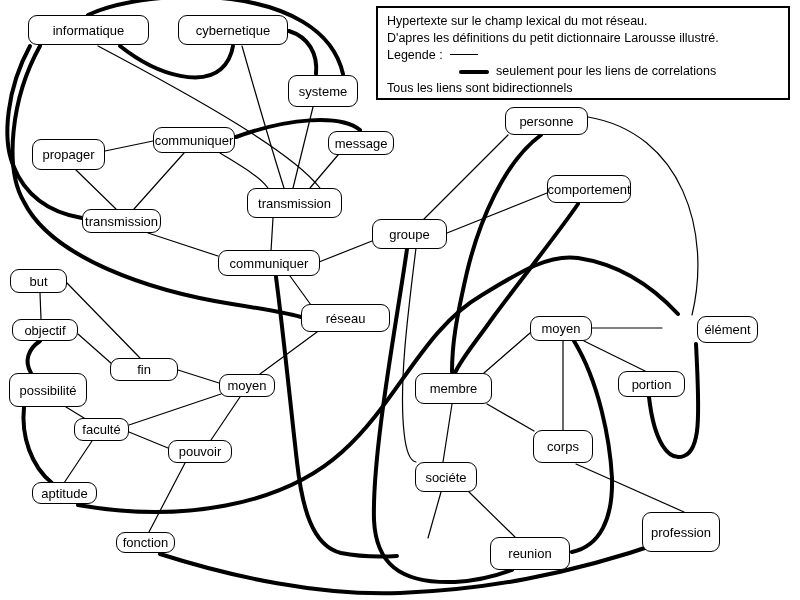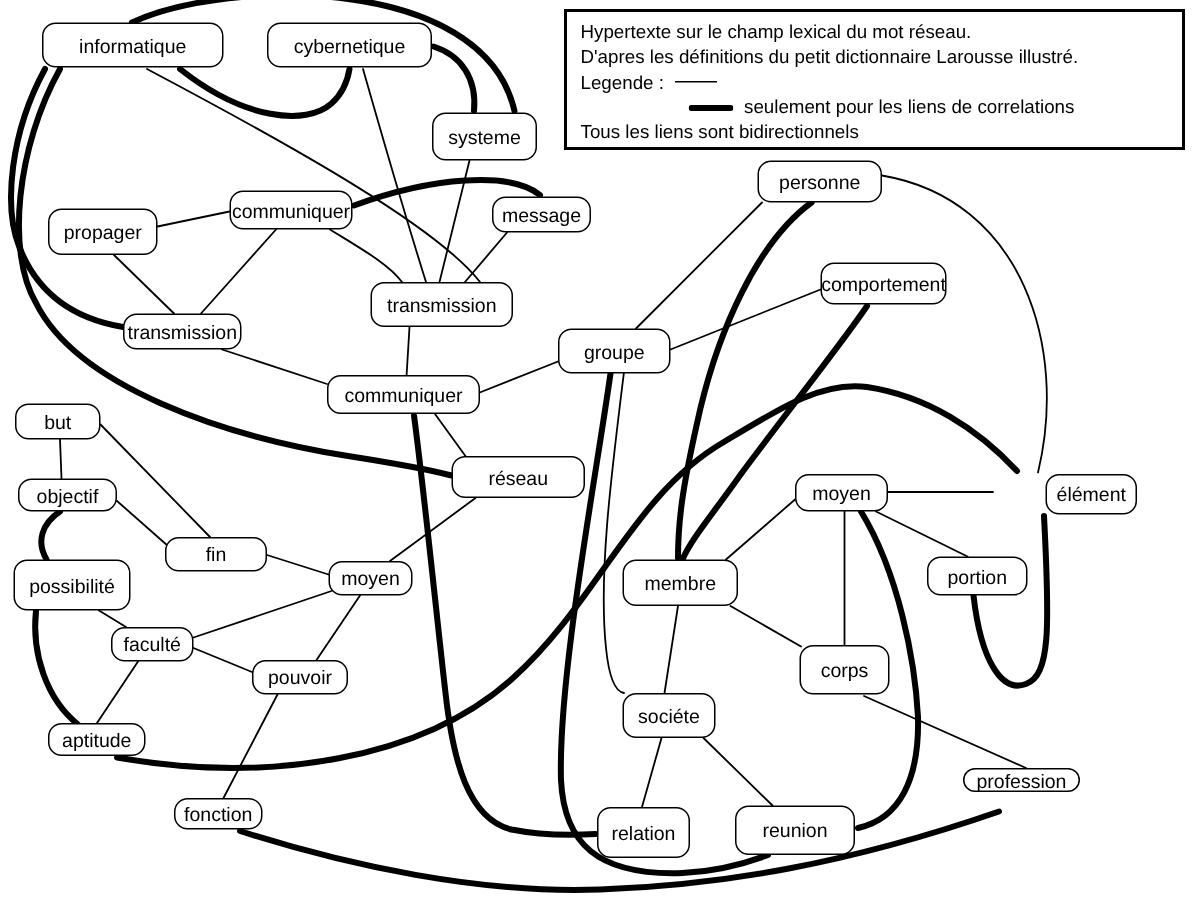--- a/index.html
+++ b/index.html
@@ -110,16 +110,15 @@
     <div class="node" style="left: 74px; top: 418px; width: 55px; height: 23px;">faculté</div>
     <div class="node" style="left: 168px; top: 440px; width: 64px; height: 23px;">pouvoir</div>
     <div class="node" style="left: 32px; top: 482px; width: 65px; height: 22px;">aptitude</div>
     <div class="node" style="left: 116px; top: 532px; width: 59px; height: 21px;">fonction</div>
     <div class="node" style="left: 415px; top: 373px; width: 77px; height: 31px;">membre</div>
     <div class="node" style="left: 530px; top: 316px; width: 62px; height: 25px;">moyen</div>
     <div class="node" style="left: 662px; top: 316px; width: 61px; height: 27px; margin-left: 35px;">élément</div>
     <div class="node" style="left: 618px; top: 371px; width: 67px; height: 26px;">portion</div>
     <div class="node" style="left: 533px; top: 430px; width: 60px; height: 33px; text-align: right;">corps</div>
     <div class="node" style="left: 415px; top: 462px; width: 62px; height: 30px;">sociéte</div>
-    <div class="node" style="left: 398px; top: 538px; width: 62px; height: 34px;">relation</div>
     <div class="node" style="left: 490px; top: 537px; width: 80px; height: 33px;">reunion</div>
-    <div class="node" style="left: 642px; top: 512px; width: 78px; height: 16px; text-align: center;">profession</div>
+    <div class="node" style="left: 642px; top: 512px; width: 78px; height: 40px; text-align: center;">profession</div>
   </div>
 
 </body></html>

